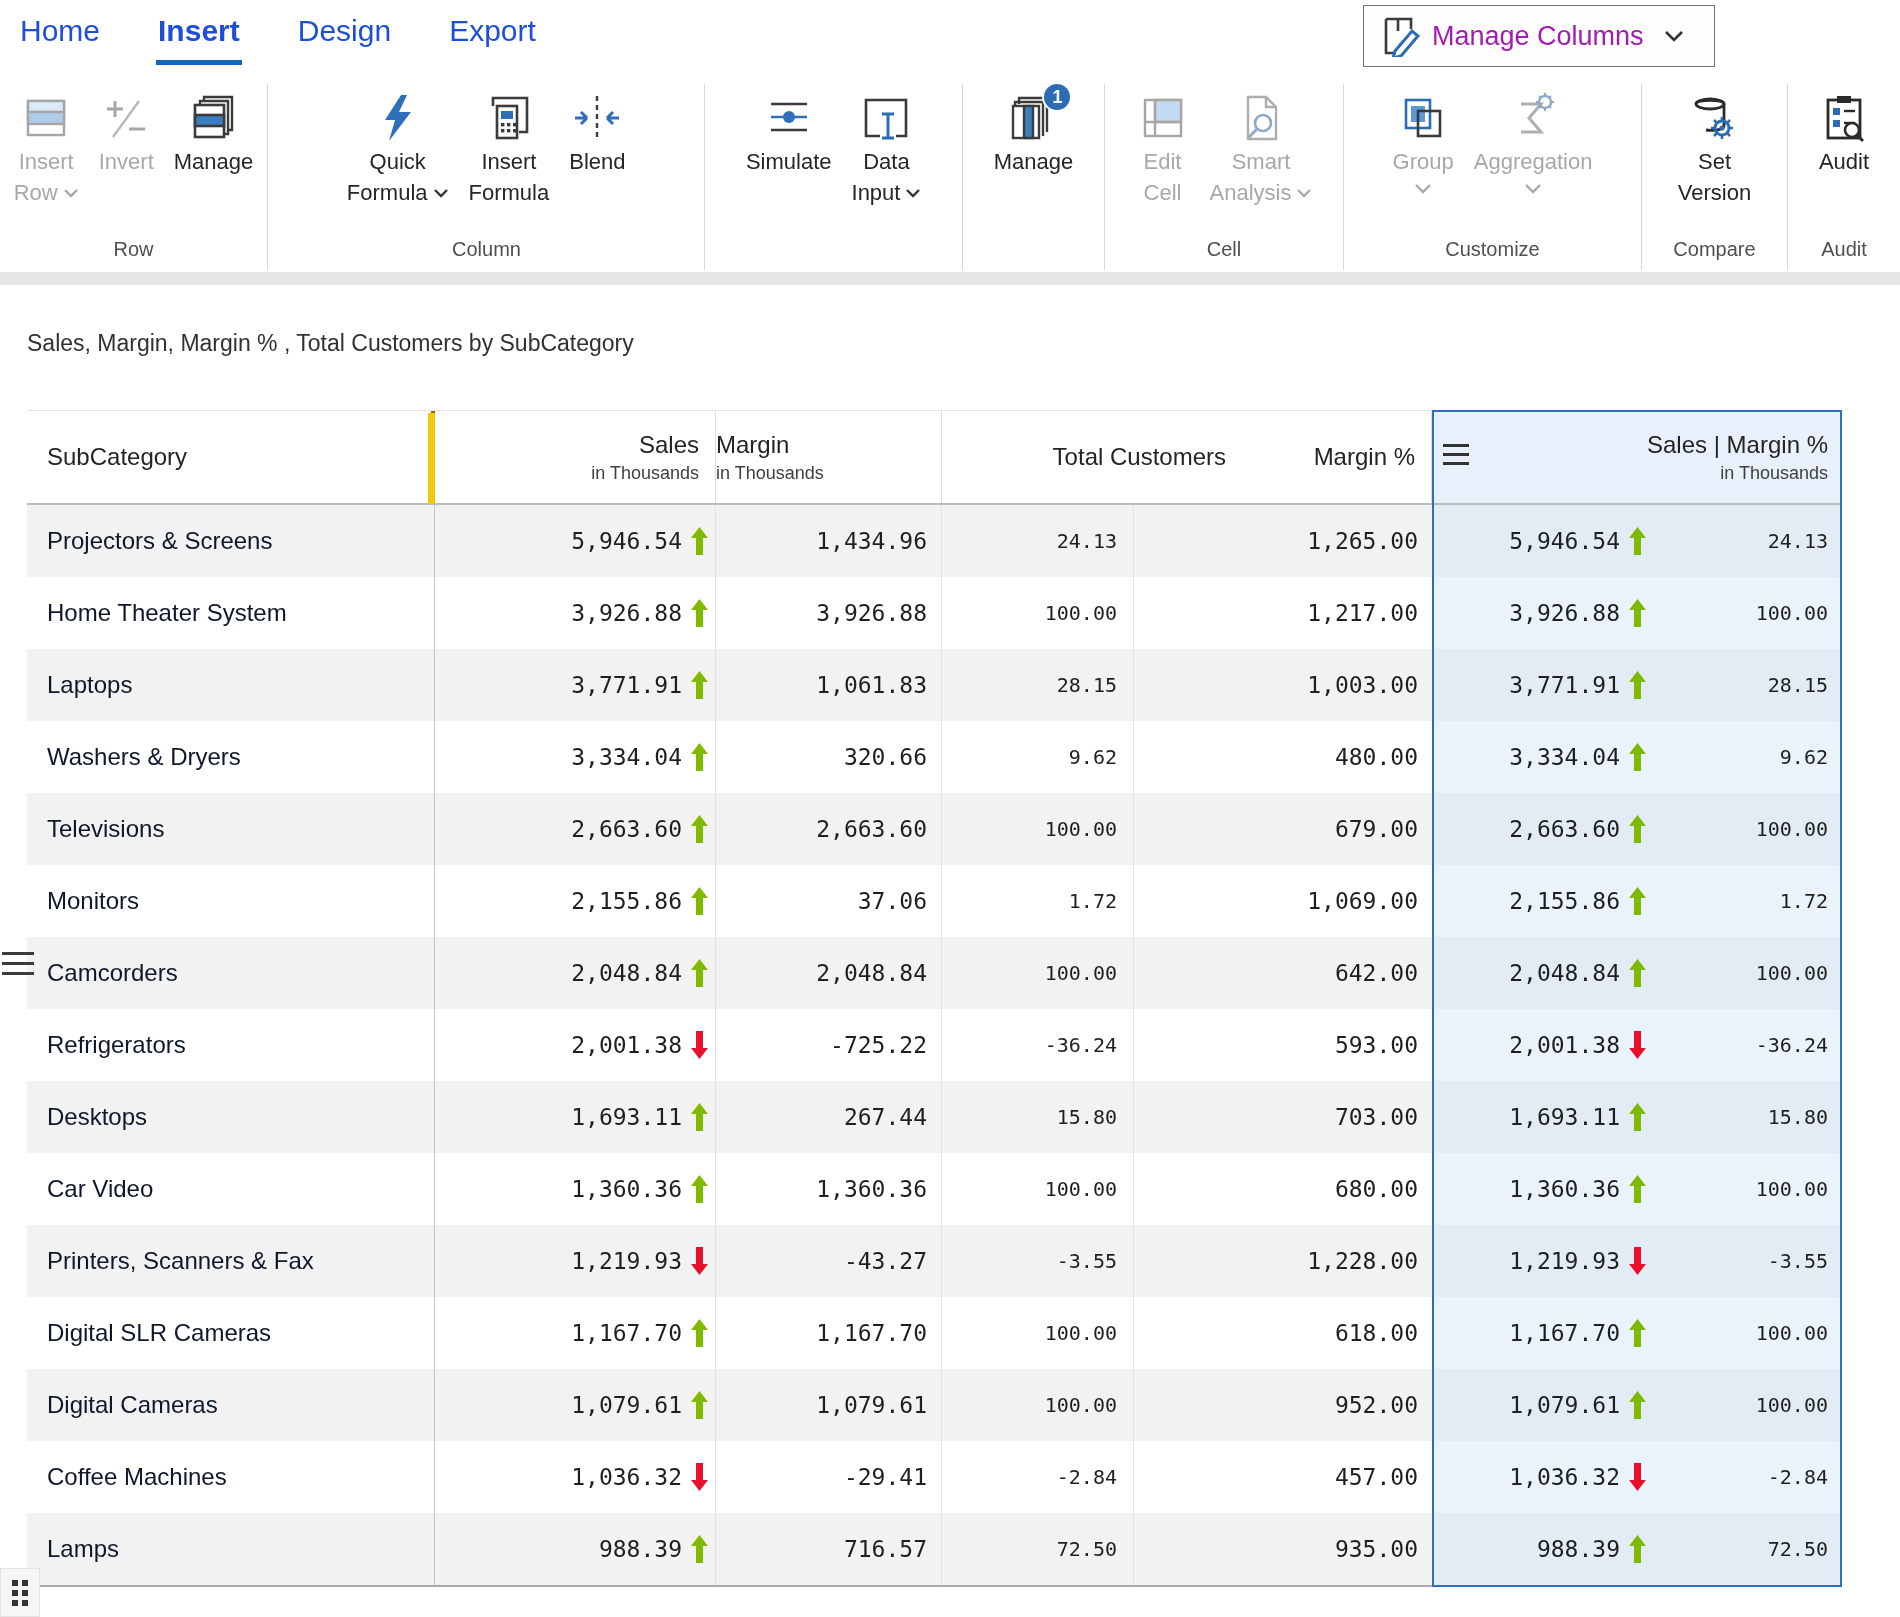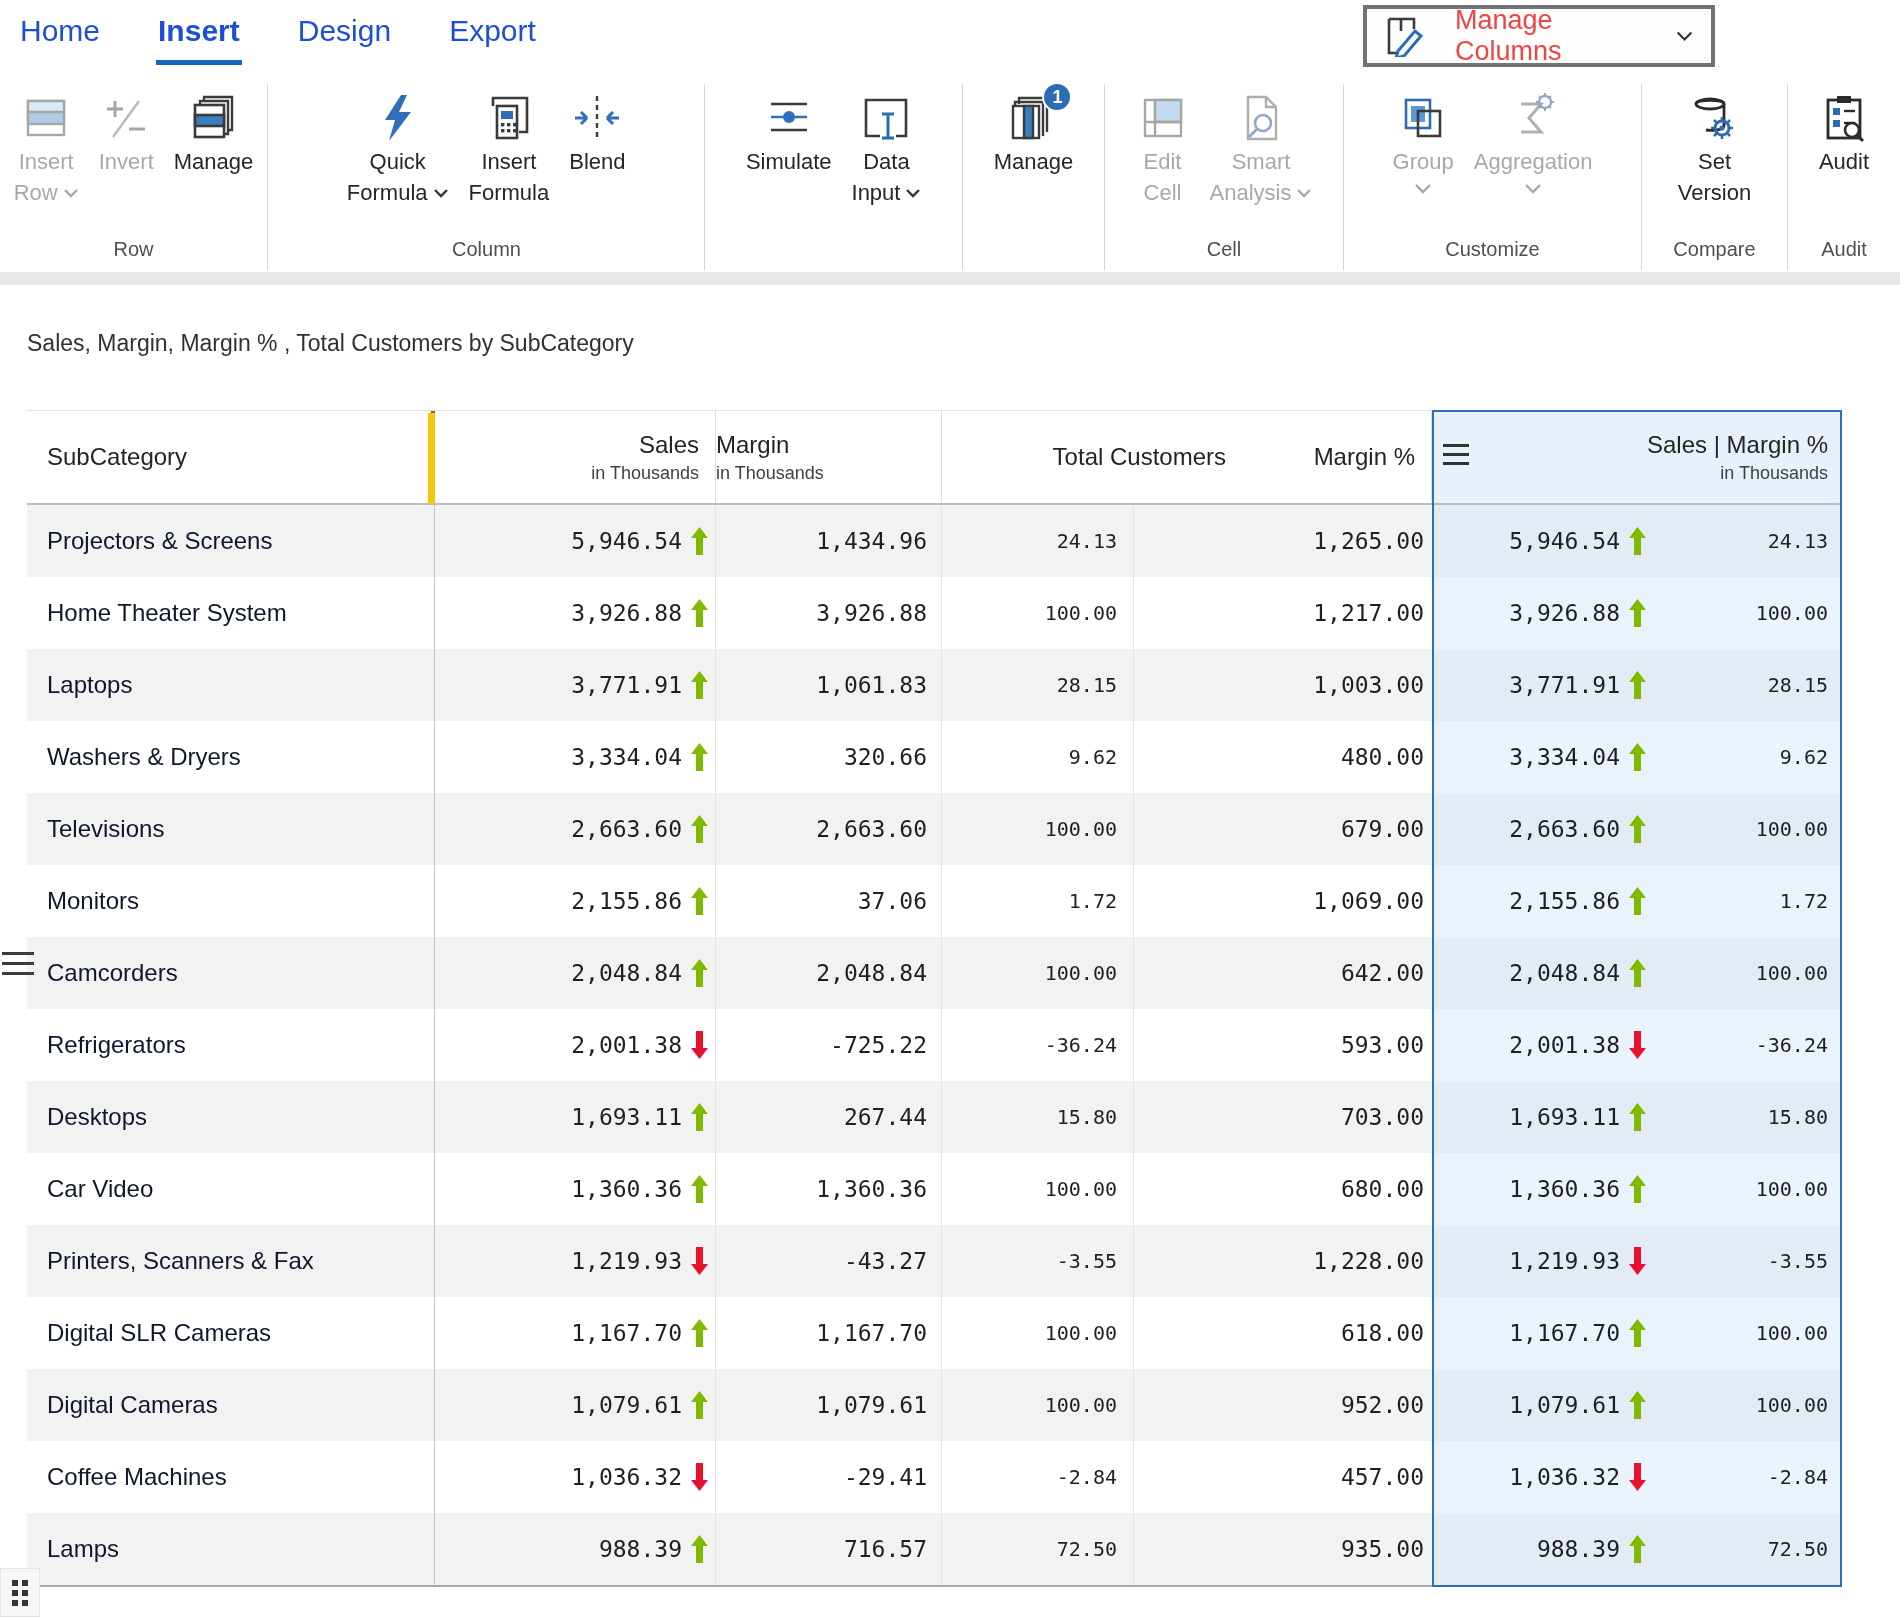--- a/index.html
+++ b/index.html
@@ -5,22 +5,22 @@
   * { margin:0; padding:0; box-sizing:border-box; }
   html,body { width:1900px; height:1617px; }
   body { font-family:"Liberation Sans", sans-serif; background:#fff; position:relative; overflow:hidden; color:#252423; }
 
   
   .ribbon { position:absolute; left:0; top:0; width:1900px; height:272px; background:#fff; }
   .tabs { position:absolute; left:18px; top:8px; display:flex; gap:54px; font-size:30px; color:#1d4ed8; }
   .tab { padding:6px 2px 12px 2px; cursor:pointer; border-bottom:5px solid transparent; }
   .tab.active { font-weight:600; border-bottom:5px solid #1168bd; }
 
-  .mc-btn { position:absolute; left:1363px; top:5px; width:352px; height:62px; border:4px solid #737373;
-            background:#fefefe; display:flex; align-items:center; padding:0 18px; gap:30px; font-size:27px; color:#ef4444; }
+  .mc-btn { position:absolute; left:1363px; top:5px; width:352px; height:62px; border:1px solid #737373;
+            background:#fefefe; display:flex; align-items:center; padding:0 18px; gap:10px; font-size:27px; color:#a21caf; }
   .mc-btn .chev-g { margin-left:10px; }
 
   .ribbon-body { position:absolute; left:0; top:84px; width:1900px; height:186px; display:flex; }
   .rsec { position:relative; border-right:1px solid #d6d6d6; display:flex; flex-direction:column; }
   .rsec:last-child { border-right:none; }
   .rsec .btns { flex:1; display:flex; justify-content:center; align-items:flex-start; padding-top:2px; }
   .rsec .grp-label { height:36px; text-align:center; font-size:20px; color:#4f4f4f; line-height:30px; }
   .subwrap { flex:1; display:flex; }
   .subsec { display:flex; justify-content:center; align-items:flex-start; padding-top:2px; }
   .subdiv { width:1px; background:#d6d6d6; }
@@ -58,21 +58,21 @@
 
   .row { display:flex; height:72px; background:#fff; font-size:23px; }
   .row.alt { background:#f2f2f2; }
   .c { display:flex; align-items:center; }
   .num { font-family:"DejaVu Sans Mono", monospace; color:#1f1f1f; }
   .num-sm { font-family:"DejaVu Sans Mono", monospace; font-size:20px; color:#1f1f1f; }
   .c-sub { width:408px; padding-left:20px; font-size:24px; color:#0f172a; border-right:1px solid #c4c4c4; }
   .c-sales { width:281px; justify-content:flex-end; padding-right:3px; border-right:1px solid #e3e3e3; }
   .c-margin { width:226px; justify-content:flex-end; padding-right:14px; border-right:1px solid #e3e3e3; }
   .c-pct { width:192px; justify-content:flex-end; padding-right:16px; border-right:1px solid #e3e3e3; }
-  .c-cust { width:298px; justify-content:flex-end; padding-right:8px; }
+  .c-cust { width:298px; justify-content:flex-end; padding-right:14px; }
   .c-sel { width:410px; }
   .row .c-sel { background:#eaf2fb; }
   .row.alt .c-sel { background:#e3ecf5; }
   .sel-main { width:218px; display:flex; align-items:center; justify-content:flex-end; }
   .sel-pct { flex:1; text-align:right; padding-right:14px; }
   .arr { margin-left:8px; margin-right:3px; }
   .tbody { border-bottom:2px solid #a9a9a9; }
 
   .sel-outline { position:absolute; left:1405px; top:0px; width:410px; height:1177px;
                  border:2px solid #2b70b8; pointer-events:none; z-index:3; }

